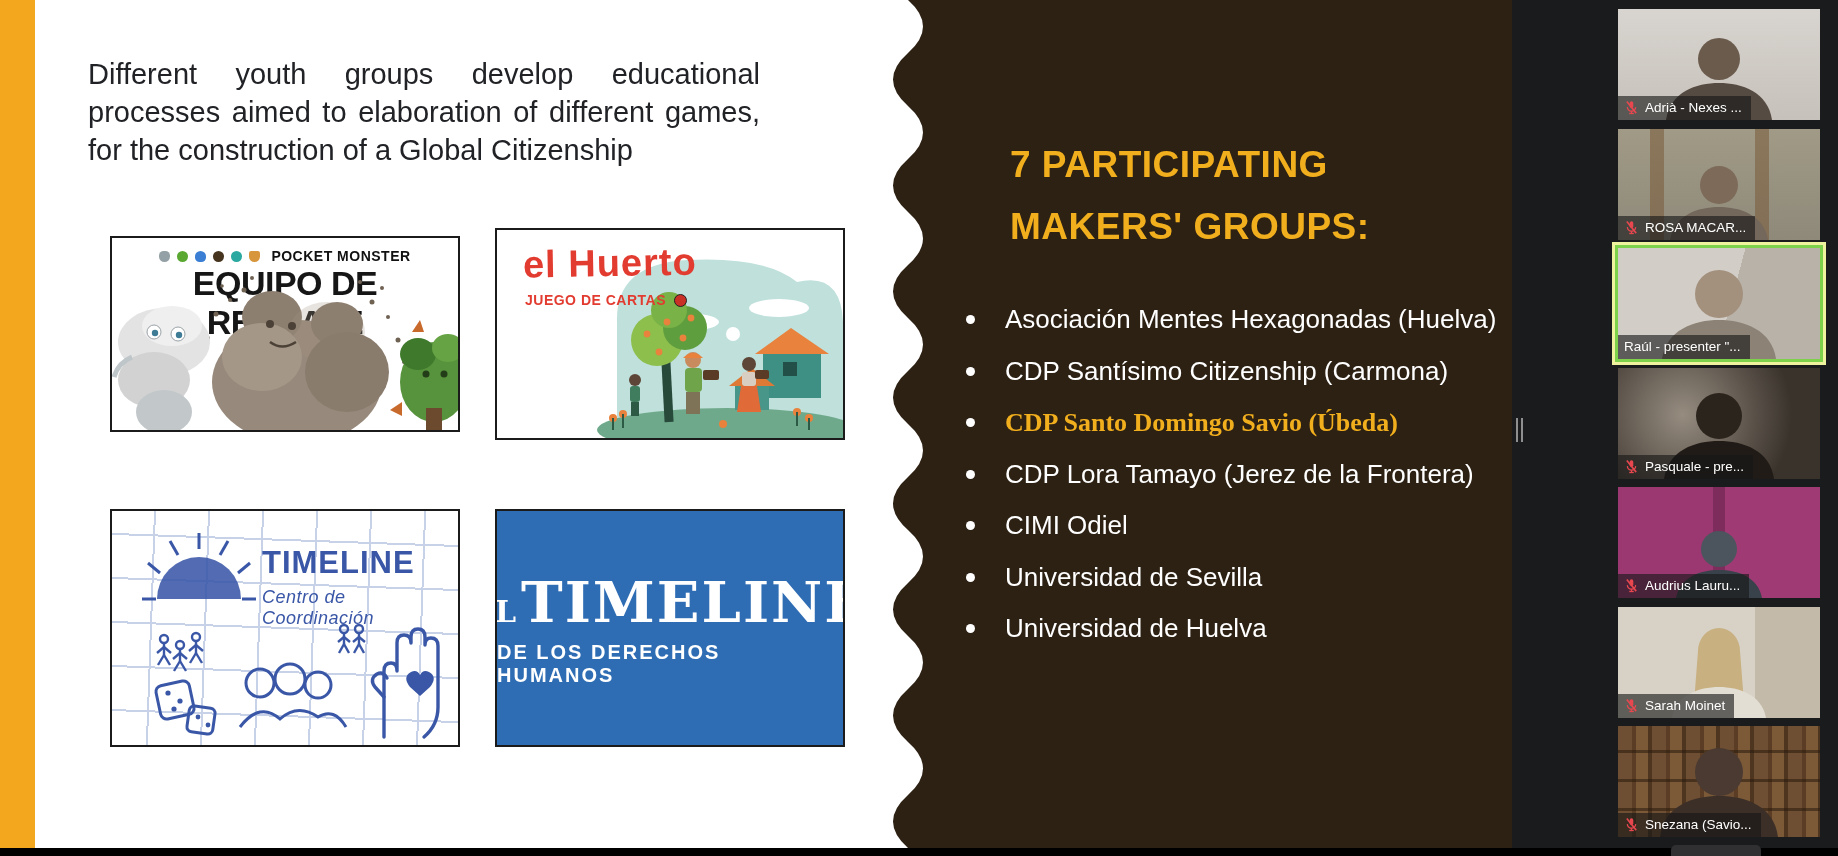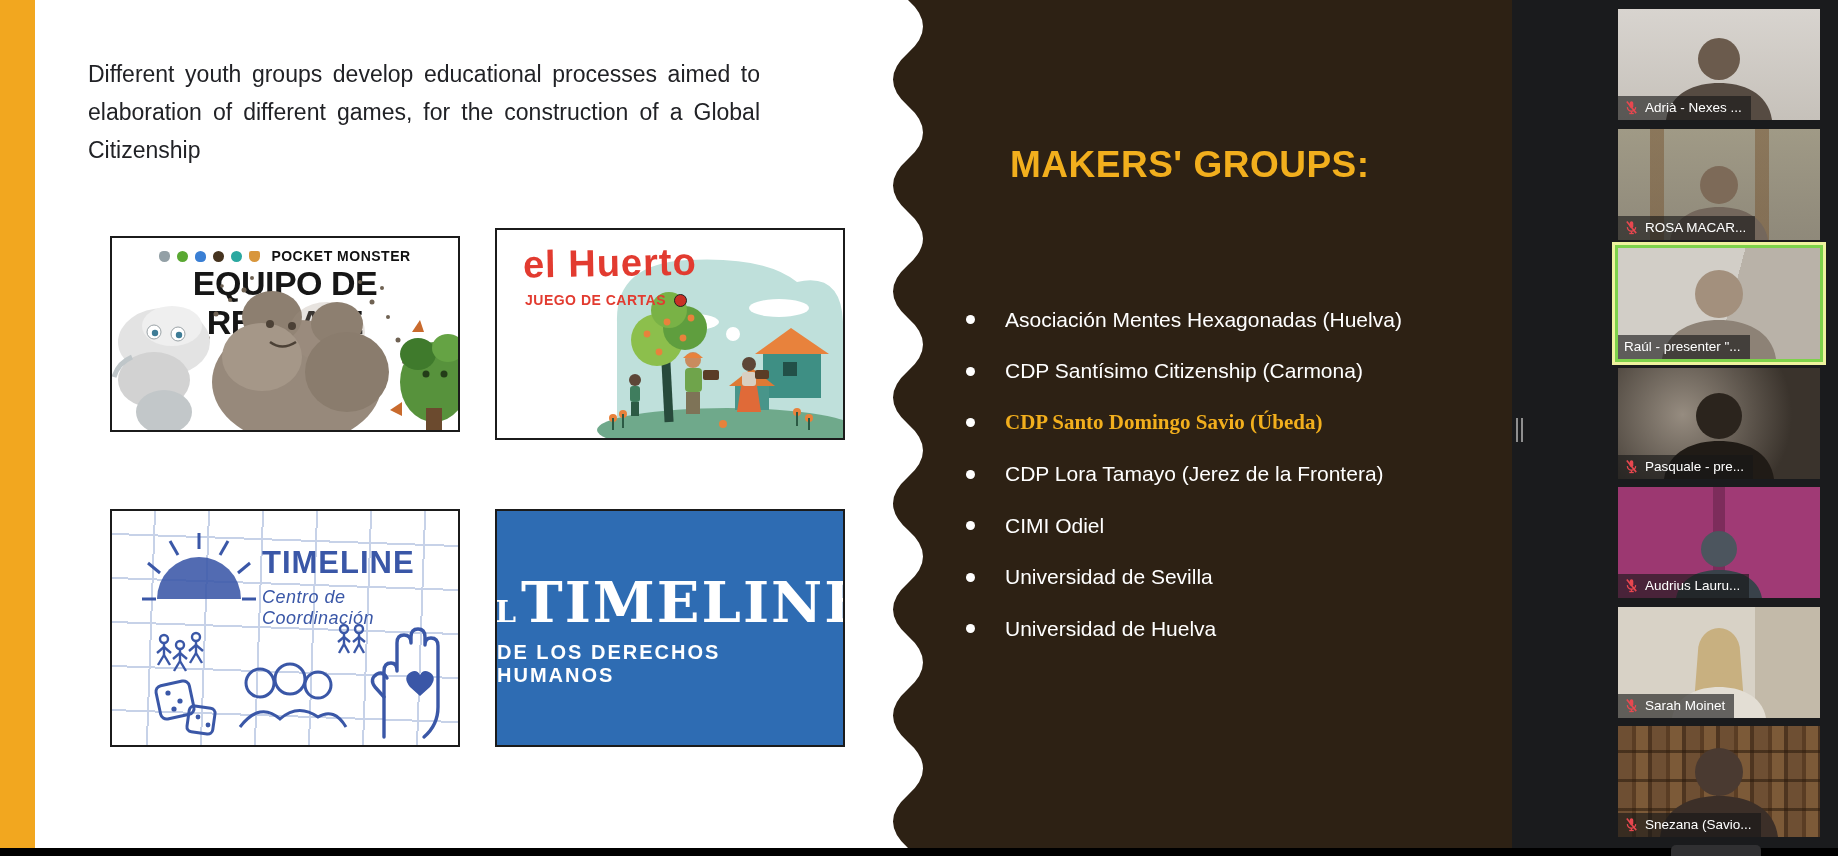--- a/index.html
+++ b/index.html
@@ -4,21 +4,21 @@
 <style>
   html,body{margin:0;padding:0;background:#101012;}
   *{box-sizing:border-box;}
   #screen{position:relative;width:1838px;height:856px;overflow:hidden;
           background:#1a1b1d;font-family:"Liberation Sans",sans-serif;}
 
   
   .slide{position:absolute;left:0;top:0;width:1512px;height:848px;background:#ffffff;}
   .accent-strip{position:absolute;left:0;top:0;width:35px;height:848px;background:#F2A71F;}
   .intro{position:absolute;left:88px;top:55px;width:672px;
-         font-size:23px;line-height:38px;color:#212226;text-align:justify;}
+         font-size:29px;line-height:38px;color:#212226;text-align:justify;}
 
   
   .game{position:absolute;background:#fff;border:2px solid #1b1b1b;overflow:hidden;}
   .g1{left:110px;top:236px;width:350px;height:196px;}
   .g2{left:495px;top:228px;width:350px;height:212px;}
   .g3{left:110px;top:509px;width:350px;height:238px;}
   .g4{left:495px;top:509px;width:350px;height:238px;background:#2E6CB3;}
 
   .pm-head{position:absolute;left:0;top:10px;width:100%;display:flex;justify-content:center;
            align-items:center;gap:7px;}
@@ -63,21 +63,21 @@
           font-family:"Liberation Sans",sans-serif;}
 
   
   .panel{position:absolute;left:880px;top:0;width:632px;height:848px;}
   .panel-solid{position:absolute;left:68px;top:0;width:564px;height:848px;background:#2D2114;}
   .panel-wave{position:absolute;left:0;top:0;}
   .heading{position:absolute;left:130px;top:134px;font-size:37px;font-weight:800;
            letter-spacing:.5px;color:#F2AF1D;line-height:62px;white-space:nowrap;}
   .bullets{position:absolute;left:86px;top:294px;margin:0;padding:0;list-style:none;width:520px;}
   .bullets li{height:51.5px;display:flex;align-items:center;color:#fff;
-              font-size:21px;white-space:nowrap;}
+              font-size:26px;white-space:nowrap;}
   .bullets .dot{width:9px;height:9px;border-radius:50%;background:#fff;
                 margin-right:30px;flex:0 0 auto;}
   .bullets li.hl span.txt{color:#F2AF1D;font-weight:bold;font-family:Liberation Serif, serif;}
 
   
   .rail{position:absolute;left:1512px;top:0;width:326px;height:856px;background:#1a1b1d;}
   .handle{position:absolute;left:4px;top:418px;display:flex;gap:3px;}
   .handle i{display:block;width:2px;height:24px;background:#8f8f8f;}
   .tile{position:absolute;left:106px;width:202px;height:111px;background:#000;overflow:hidden;}
   .tile.active{box-shadow:0 0 0 3px #7ed24b,0 0 0 6px #eff39e;}
@@ -345,20 +345,21 @@
         <div class="tl-sub">DE LOS DERECHOS HUMANOS</div>
       </div>
     </div>
 
     <div class="panel">
       <svg class="panel-wave" width="70" height="848" viewBox="0 0 70 848">
         <path d="M28,0 Q58,26.5 28,53 Q-2,79.5 28,106 Q58,132.5 28,159 Q-2,185.5 28,212 Q58,238.5 28,265 Q-2,291.5 28,318 Q58,344.5 28,371 Q-2,397.5 28,424 Q58,450.5 28,477 Q-2,503.5 28,530 Q58,556.5 28,583 Q-2,609.5 28,636 Q58,662.5 28,689 Q-2,715.5 28,742 Q58,768.5 28,795 Q-2,821.5 28,848 L70,848 L70,0 Z" fill="#2D2114"></path>
       </svg>
       <div class="panel-solid"></div>
       <div class="heading">
+        <div>7 PARTICIPATING</div>
         <div>MAKERS' GROUPS:</div>
       </div>
       <ul class="bullets">
         <li>
             <span class="dot"></span>
             <span class="txt">Asociación Mentes Hexagonadas (Huelva)</span>
           </li>
         <li>
             <span class="dot"></span>
             <span class="txt">CDP Santísimo Citizenship (Carmona)</span>

